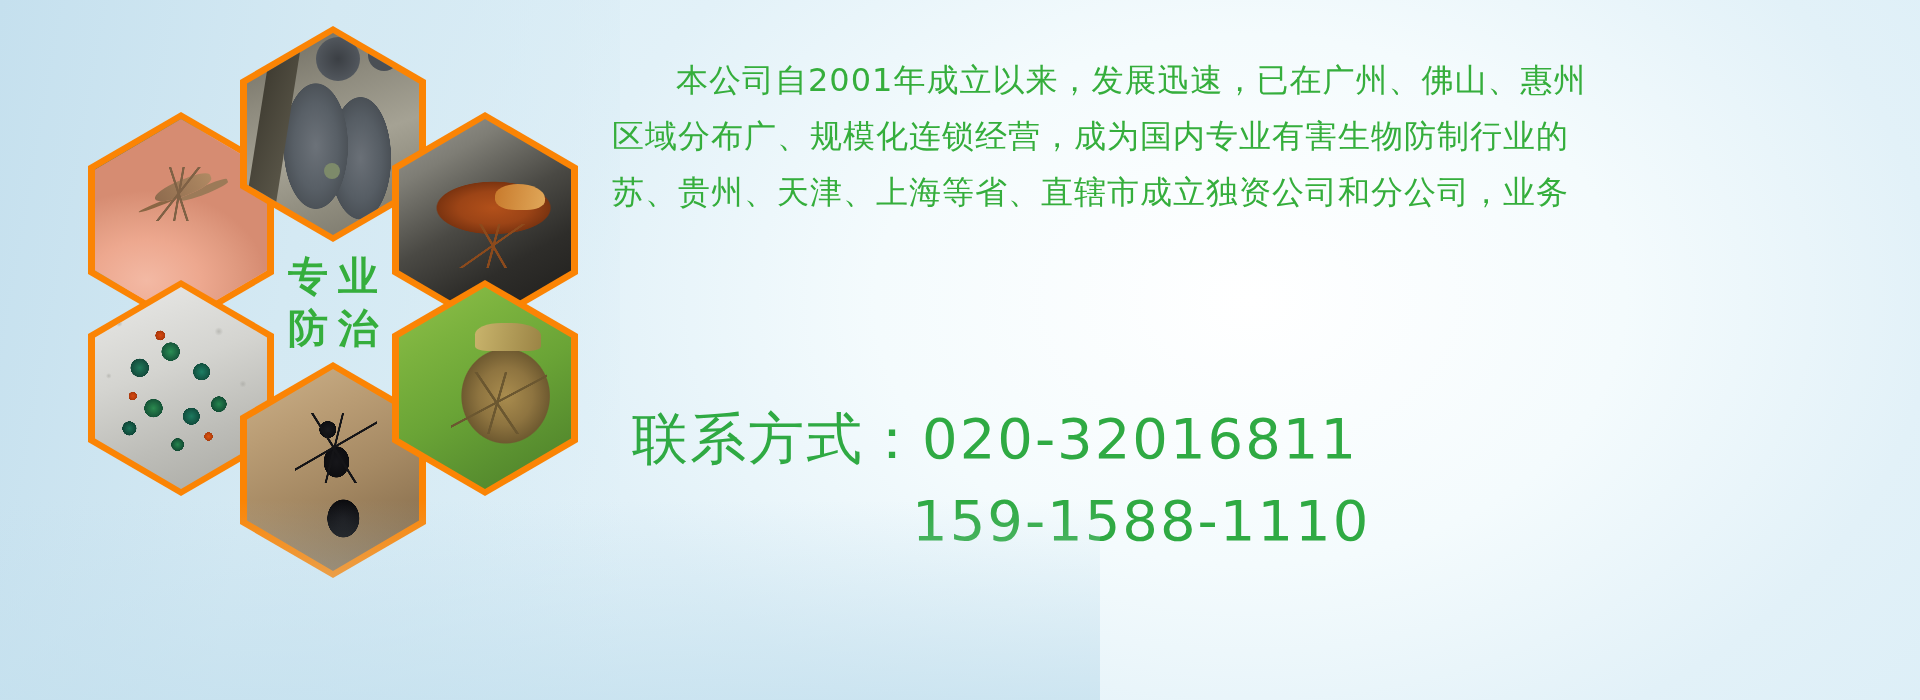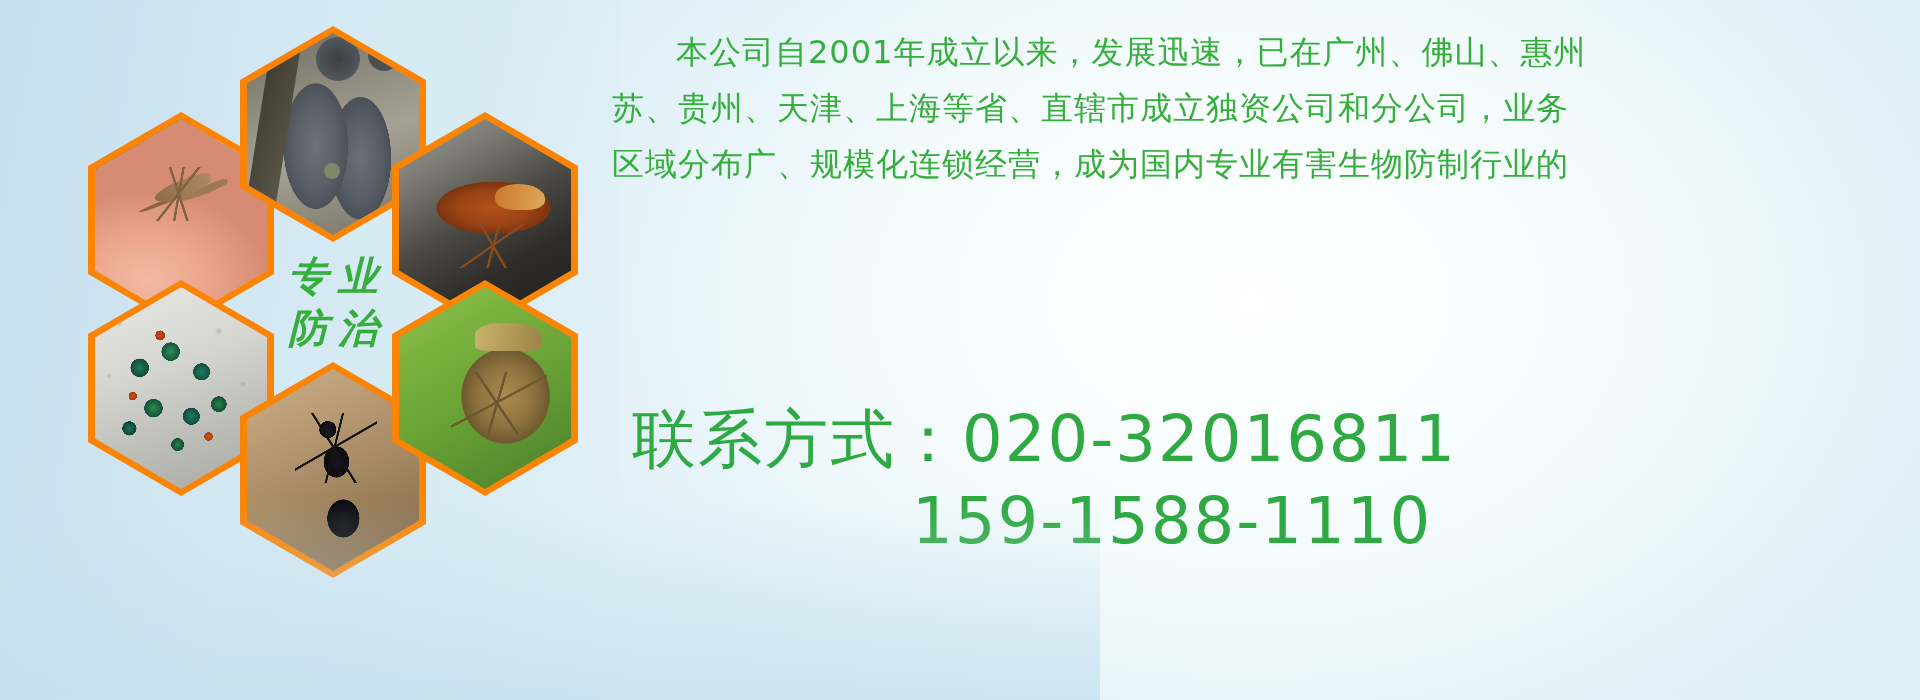--- a/index.html
+++ b/index.html
@@ -29,21 +29,21 @@
     content:"";
     position:absolute; left:0; bottom:0; width:1100px; height:200px;
     background: linear-gradient(0deg, rgba(196,224,238,.75) 0%, rgba(214,234,245,0) 100%);
     pointer-events:none;
   }
 
   
   #collage {
     position:absolute;
     left:88px; top:8px;
-    width:500px; height:560px;font-style:italic;
+    width:500px; height:560px;
   }
   .hexwrap {
     position:absolute;
     width:186px; height:216px;
   }
   .hex, .hexinner {
     position:absolute; inset:0;
     -webkit-clip-path: polygon(50% 0%, 100% 25%, 100% 75%, 50% 100%, 0% 75%, 0% 25%);
     clip-path: polygon(50% 0%, 100% 25%, 100% 75%, 50% 100%, 0% 75%, 0% 25%);
   }
@@ -199,41 +199,41 @@
     content:""; position:absolute; left:30%; top:42%; width:96px; height:62px;
     background:
       linear-gradient(56deg, transparent 47%, #6b5730 47.5%, #6b5730 49.3%, transparent 49.8%),
       linear-gradient(106deg, transparent 47%, #6b5730 47.5%, #6b5730 49.3%, transparent 49.8%),
       linear-gradient(152deg, transparent 47%, #6b5730 47.5%, #6b5730 49.3%, transparent 49.8%);
   }
 
   
   #copy {
     position:absolute;
-    left:612px; top:24px;
+    left:612px; top:52px;
     width:1290px;
   }
   .para-line {
     color:#35ae3c;
     font-size:32px;
     line-height:56px;
     letter-spacing:1px;
     white-space:nowrap;
     font-family:"DejaVu Sans","Liberation Sans",sans-serif;
   }
   .para-line.first { text-indent:64px; }
 
   #contact {
     position:absolute;
     left:612px; top:398px;
     width:1290px;
   }
   .contact-line {
     color:#2faa43;
-    font-size:64px;
+    font-size:56px;
     line-height:82px;
     letter-spacing:2px;
     white-space:nowrap;
     font-family:"DejaVu Sans","Liberation Sans",sans-serif;
   }
   .contact-line.l1 { padding-left:20px; }
   .contact-line.l2 { padding-left:300px; }
 </style>
 </head>
 <body>
@@ -296,22 +296,22 @@
           <div class="slogan-line">专业</div>
           <div class="slogan-line">防治</div>
         </div>
       </div>
     </div>
 
   </div>
 
   <div id="copy">
     <div class="para-line first">本公司自2001年成立以来，发展迅速，已在广州、佛山、惠州</div>
+    <div class="para-line">区域分布广、规模化连锁经营，成为国内专业有害生物防制行业的</div>
     <div class="para-line">苏、贵州、天津、上海等省、直辖市成立独资公司和分公司，业务</div>
-    <div class="para-line">区域分布广、规模化连锁经营，成为国内专业有害生物防制行业的</div>
   </div>
 
   <div id="contact">
     <div class="contact-line l1">联系方式：020-32016811</div>
     <div class="contact-line l2">159-1588-1110</div>
   </div>
 
 </div>
 
 </body></html>

